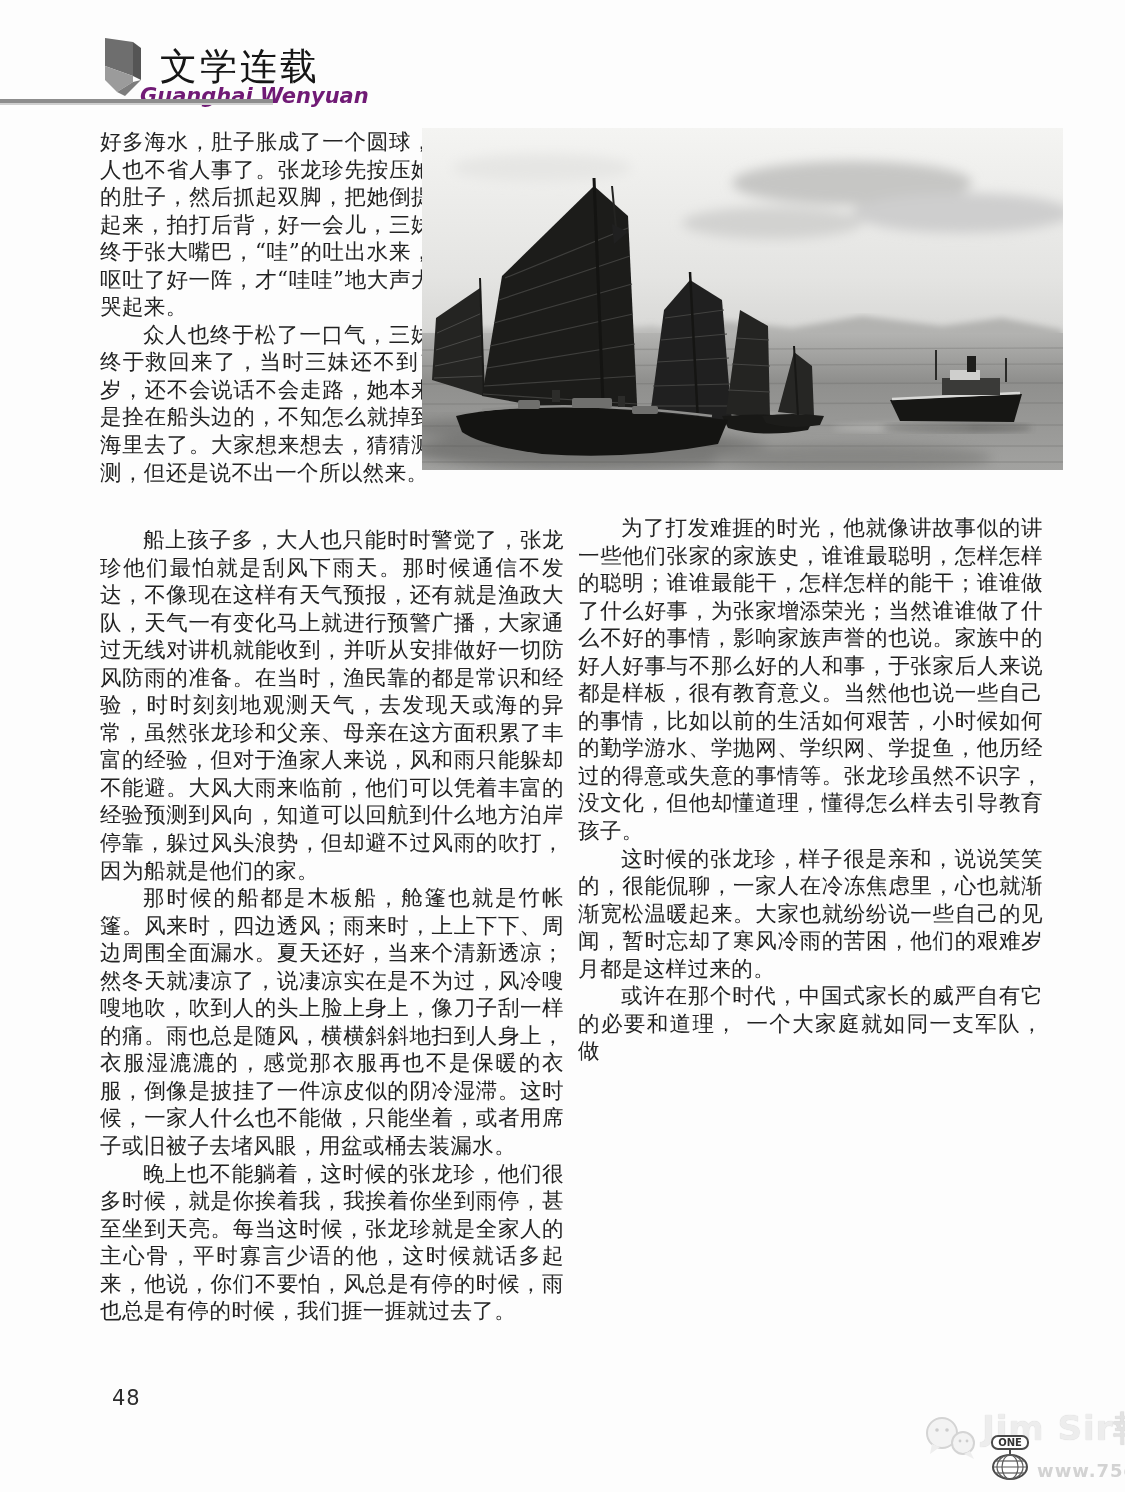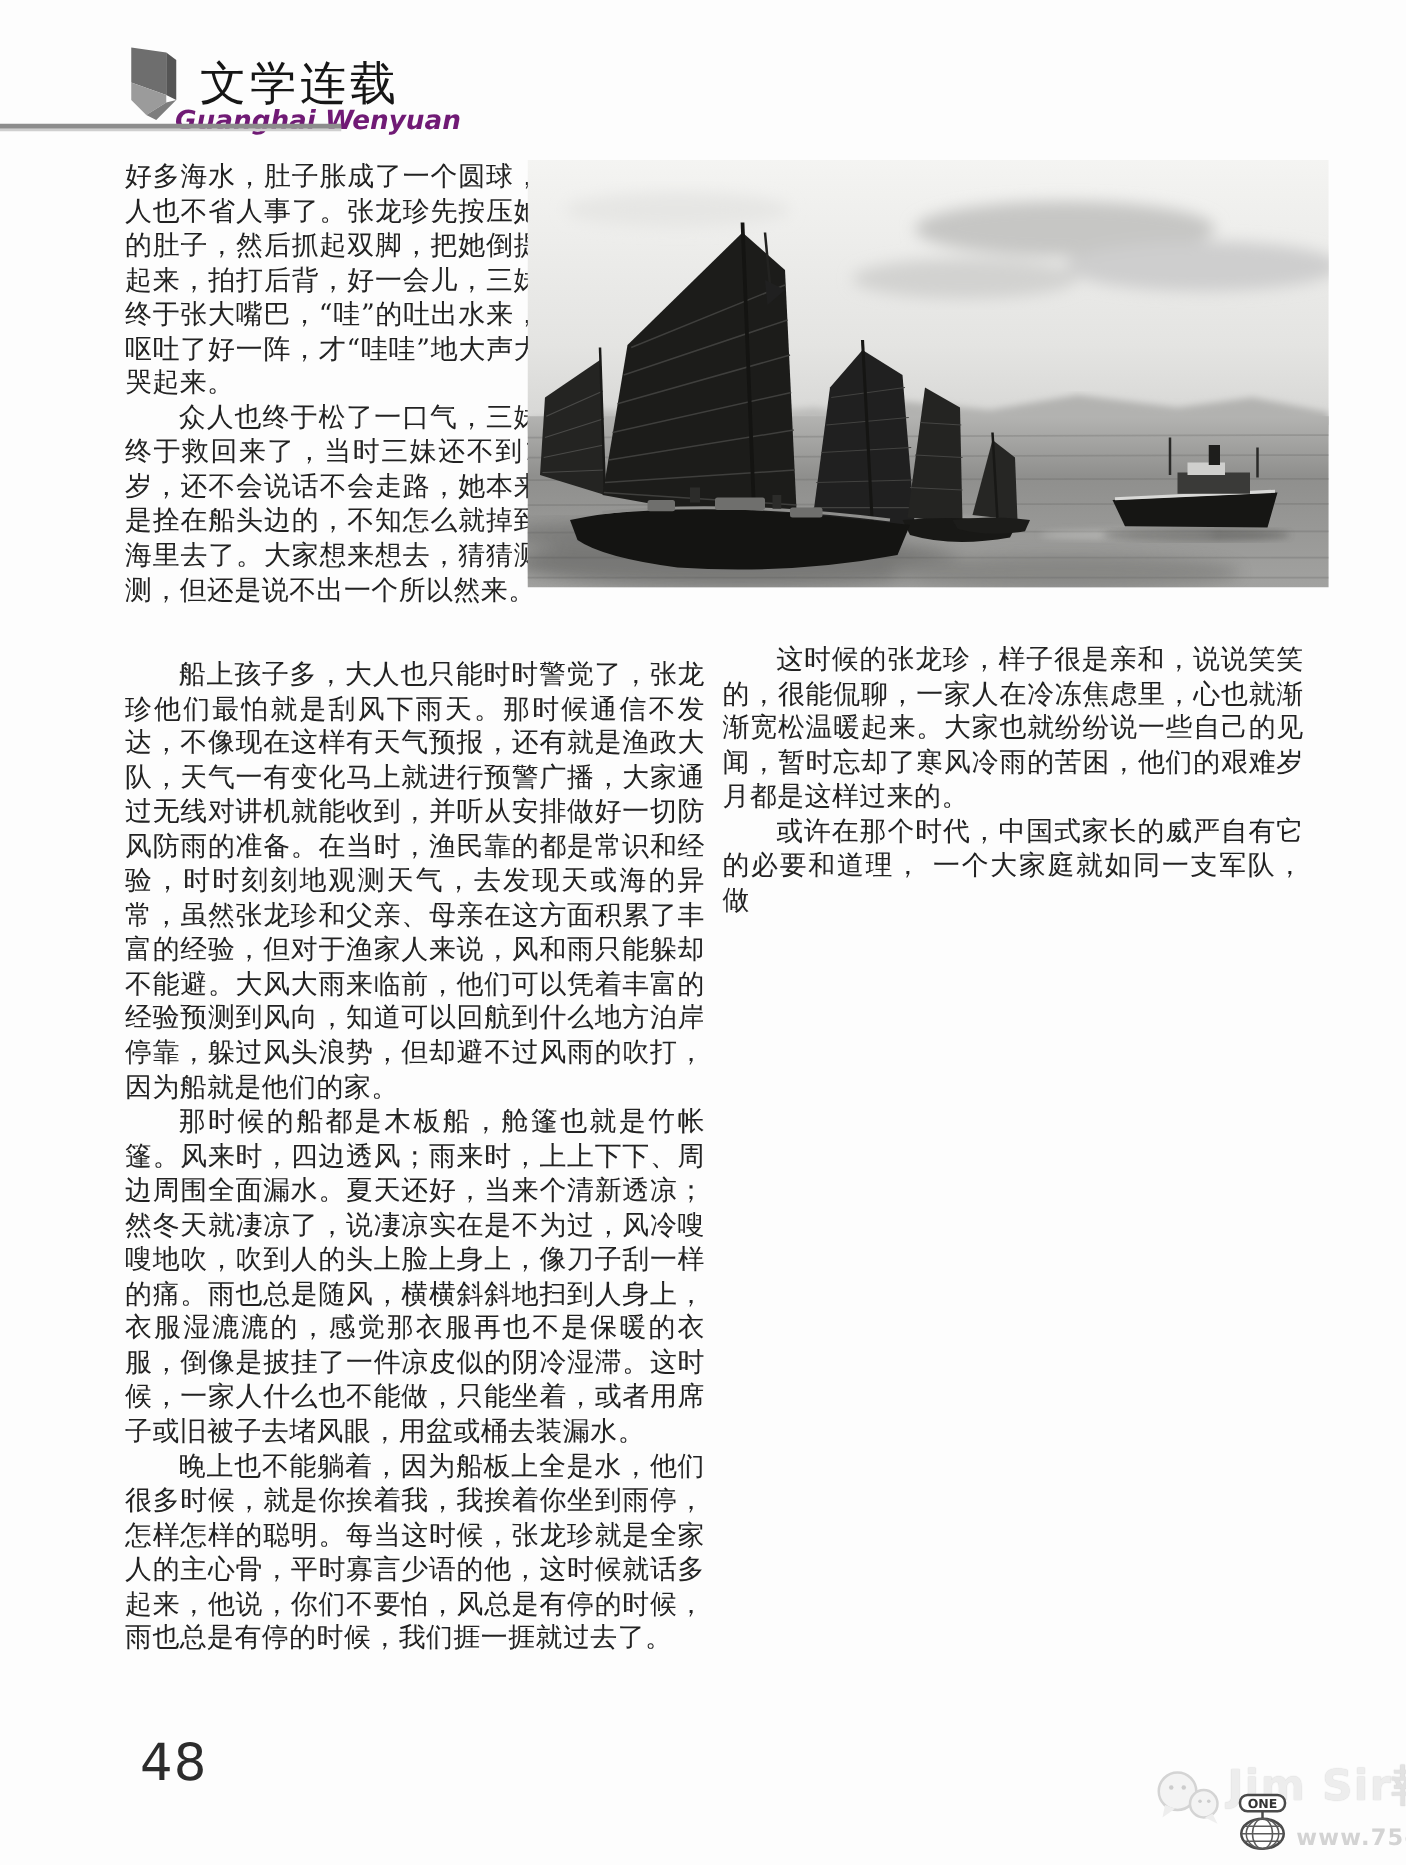--- a/index.html
+++ b/index.html
@@ -47,21 +47,21 @@
   .photo-caption{
     margin-top:7px;text-align:center;
     font-size:21px;letter-spacing:4px;
     font-style:italic;color:#2a2a2a;
     font-family:"DejaVu Serif","Liberation Serif",serif;
   }
   
   .page-num{
     position:absolute;left:112px;top:1386px;
     font-family:"DejaVu Sans","Liberation Sans",sans-serif;
-    font-size:41px;color:#2c2c2c;letter-spacing:1px;
+    font-size:21px;color:#2c2c2c;letter-spacing:1px;
   }
   
   .watermark{position:absolute;right:0px;bottom:2px;width:282px;height:100px;}
   .wm-row{position:absolute;left:0;top:22px;display:flex;align-items:center;}
   .wm-brand{
     font-family:"DejaVu Sans","Liberation Sans",sans-serif;
     font-size:34px;font-weight:bold;color:#ededed;
     text-shadow:0 0 1px #c9c9c9;
     letter-spacing:1px;white-space:nowrap;
   }
@@ -216,24 +216,25 @@
         <line x1="514" y1="222" x2="514" y2="252" stroke="#2a2a28" stroke-width="2"></line>
         <line x1="584" y1="230" x2="584" y2="254" stroke="#2a2a28" stroke-width="2"></line>
       </g>
       <ellipse cx="535" cy="300" rx="75" ry="5" fill="#3c3c3a" opacity="0.4" filter="url(#blur3)"></ellipse>
     </svg>
   </div>
 
   <div class="col-left-bottom body-text">
     <p>船上孩子多，大人也只能时时警觉了，张龙珍他们最怕就是刮风下雨天。那时候通信不发达，不像现在这样有天气预报，还有就是渔政大队，天气一有变化马上就进行预警广播，大家通过无线对讲机就能收到，并听从安排做好一切防风防雨的准备。在当时，渔民靠的都是常识和经验，时时刻刻地观测天气，去发现天或海的异常，虽然张龙珍和父亲、母亲在这方面积累了丰富的经验，但对于渔家人来说，风和雨只能躲却不能避。大风大雨来临前，他们可以凭着丰富的经验预测到风向，知道可以回航到什么地方泊岸停靠，躲过风头浪势，但却避不过风雨的吹打，因为船就是他们的家。</p>
     <p>那时候的船都是木板船，舱篷也就是竹帐篷。风来时，四边透风；雨来时，上上下下、周边周围全面漏水。夏天还好，当来个清新透凉；然冬天就凄凉了，说凄凉实在是不为过，风冷嗖嗖地吹，吹到人的头上脸上身上，像刀子刮一样的痛。雨也总是随风，横横斜斜地扫到人身上，衣服湿漉漉的，感觉那衣服再也不是保暖的衣服，倒像是披挂了一件凉皮似的阴冷湿滞。这时候，一家人什么也不能做，只能坐着，或者用席子或旧被子去堵风眼，用盆或桶去装漏水。</p>
-    <p>晚上也不能躺着，因为船板上全是水，他们很多时候，就是你挨着我，我挨着你坐到雨停，怎样怎样的聪明。每当这时候，张龙珍就是全家人的主心骨，平时寡言少语的他，这时候就话多起来，他说，你们不要怕，风总是有停的时候，雨也总是有停的时候，我们捱一捱就过去了。</p>
+    <p>晚上也不能躺着，这时候的张龙珍，他们很多时候，就是你挨着我，我挨着你坐到雨停，甚至坐到天亮。每当这时候，张龙珍就是全家人的主心骨，平时寡言少语的他，这时候就话多起来，他说，你们不要怕，风总是有停的时候，雨也总是有停的时候，我们捱一捱就过去了。</p>
   </div>
 
   <div class="col-right body-text">
+    <p>为了打发难捱的时光，他就像讲故事似的讲一些他们张家的家族史，谁谁最聪明，怎样怎样的聪明；谁谁最能干，怎样怎样的能干；谁谁做了什么好事，为张家增添荣光；当然谁谁做了什么不好的事情，影响家族声誉的也说。家族中的好人好事与不那么好的人和事，于张家后人来说都是样板，很有教育意义。当然他也说一些自己的事情，比如以前的生活如何艰苦，小时候如何的勤学游水、学抛网、学织网、学捉鱼，他历经过的得意或失意的事情等。张龙珍虽然不识字，没文化，但他却懂道理，懂得怎么样去引导教育孩子。</p>
     <p>这时候的张龙珍，样子很是亲和，说说笑笑的，很能侃聊，一家人在冷冻焦虑里，心也就渐渐宽松温暖起来。大家也就纷纷说一些自己的见闻，暂时忘却了寒风冷雨的苦困，他们的艰难岁月都是这样过来的。</p>
     <p>或许在那个时代，中国式家长的威严自有它的必要和道理， 一个大家庭就如同一支军队，做</p>
   </div>
 
   <div class="page-num">48</div>
 
   <div class="watermark">
     <svg width="62" height="50" style="position:absolute;left:38px;top:24px;" viewBox="0 0 62 50">
       <g fill="#f3f3f3" stroke="#d4d4d4" stroke-width="2">
         <circle cx="22" cy="19" r="15"></circle>

